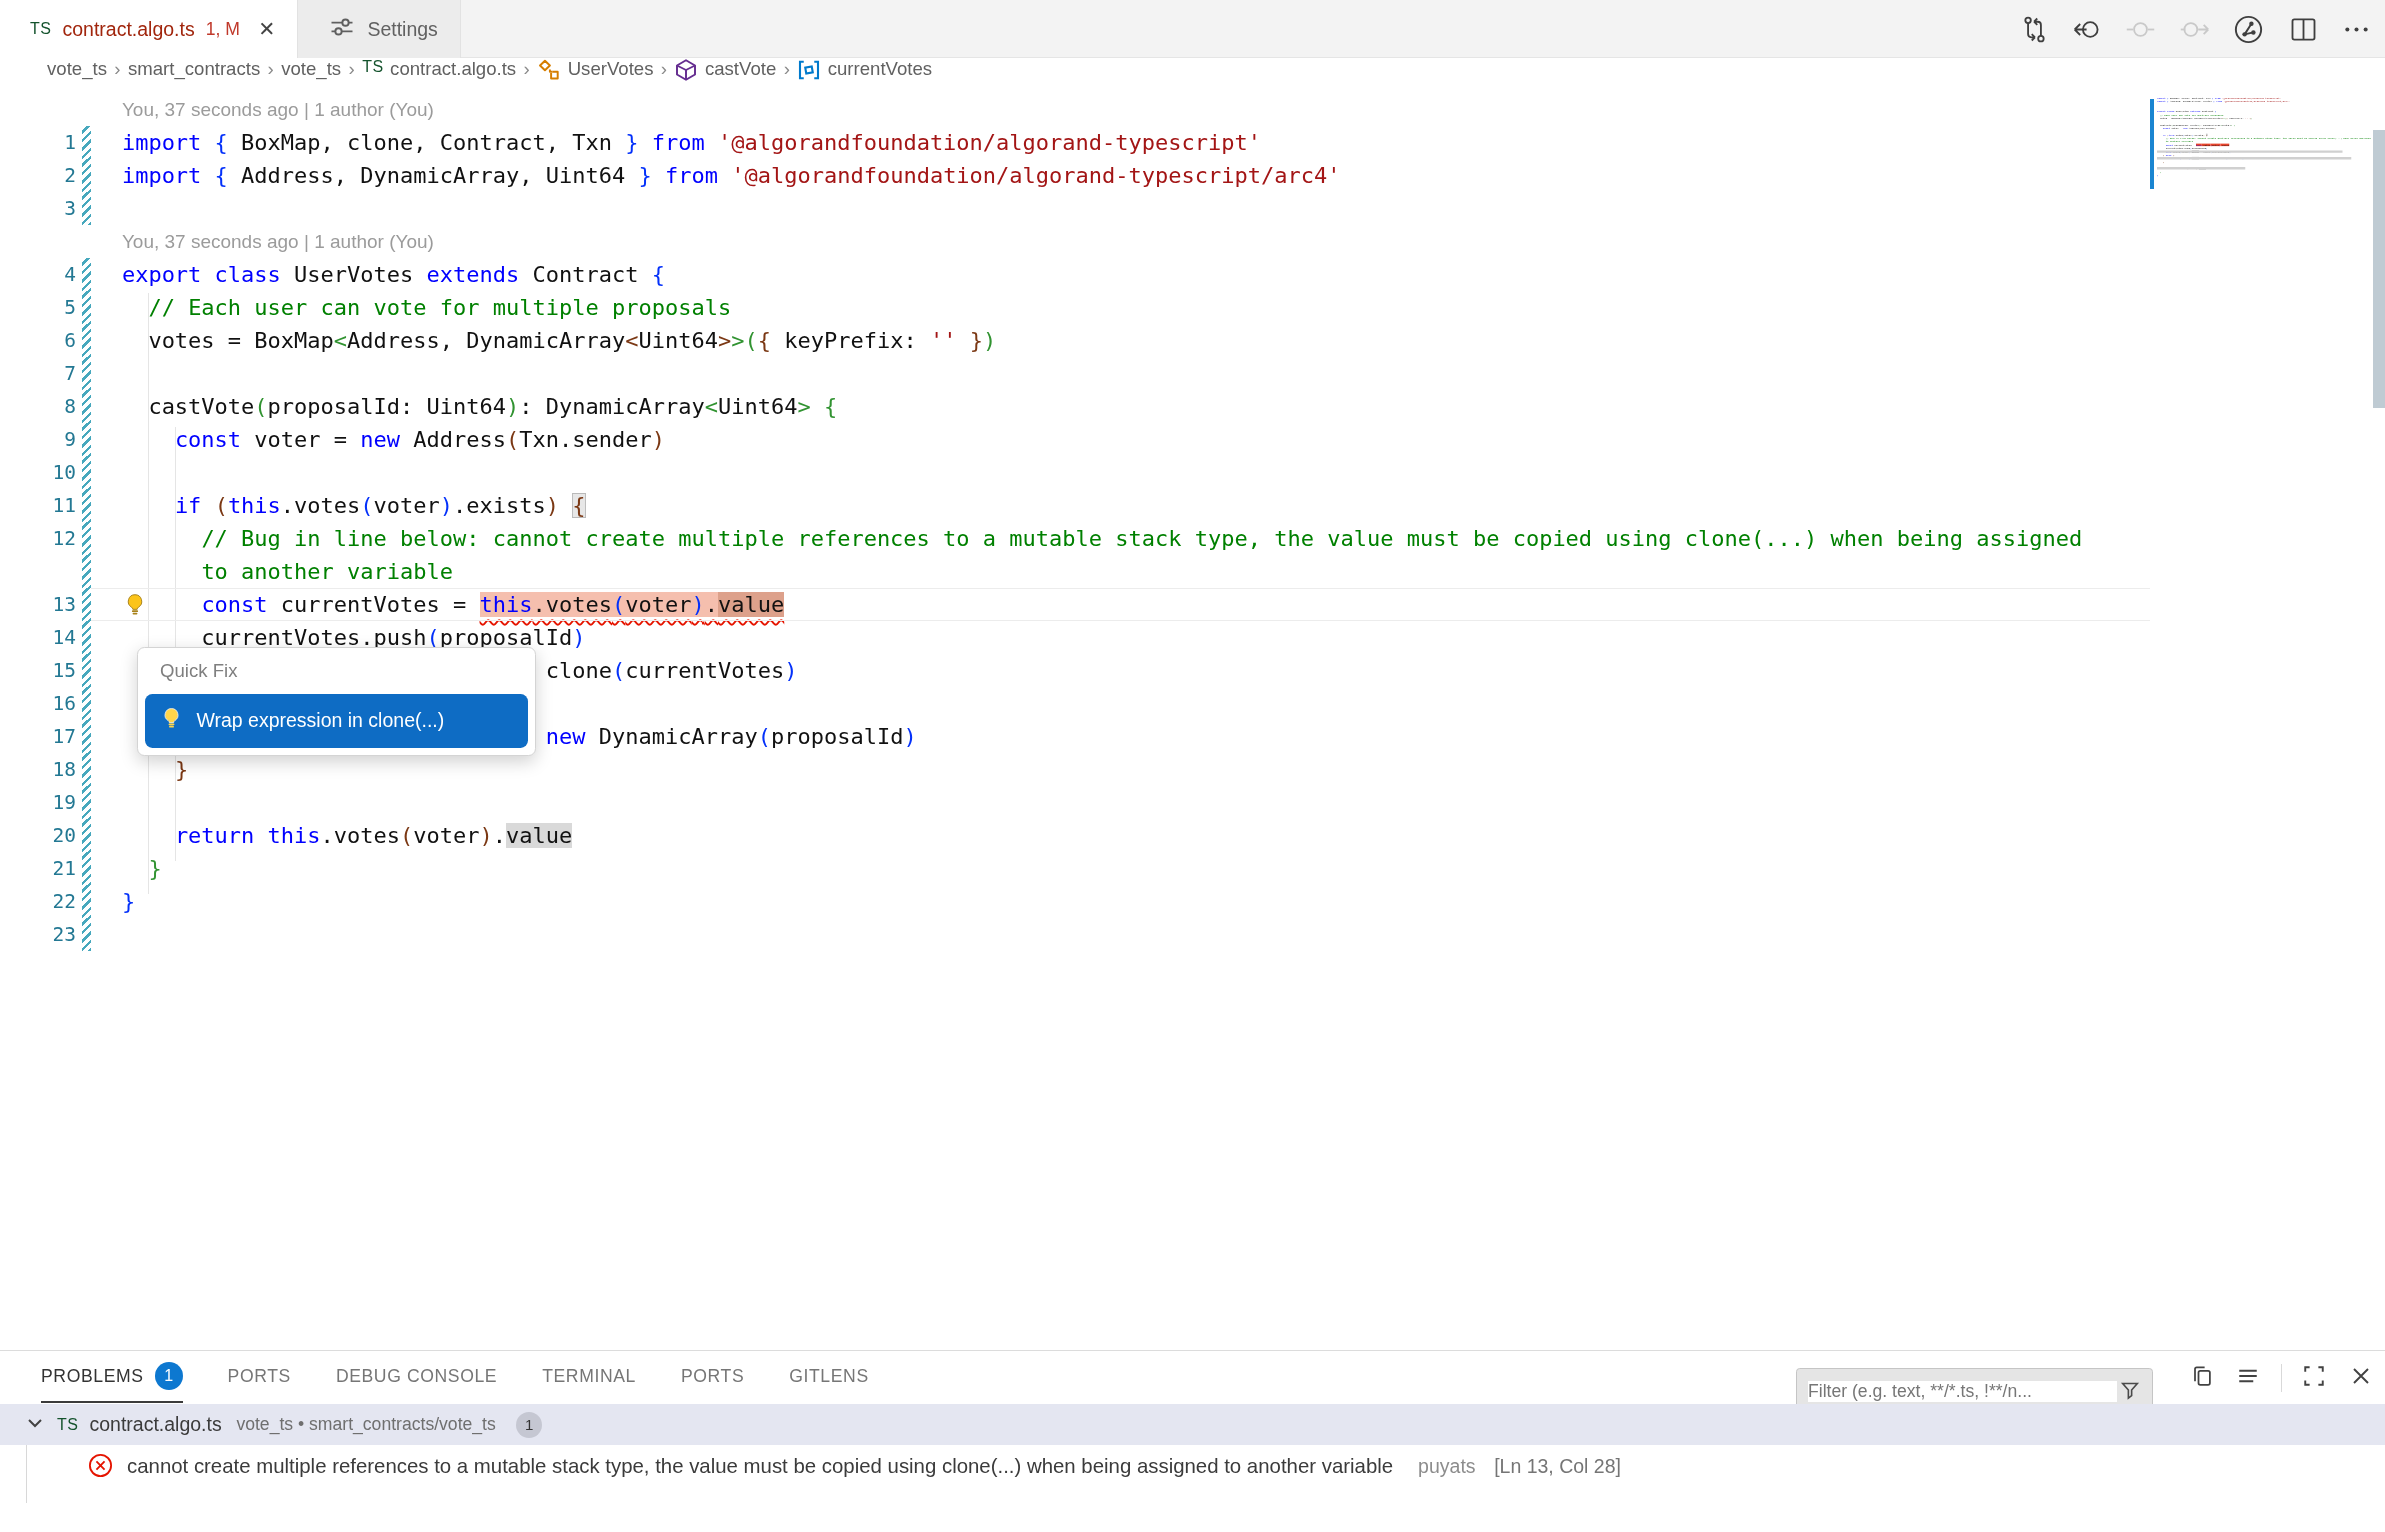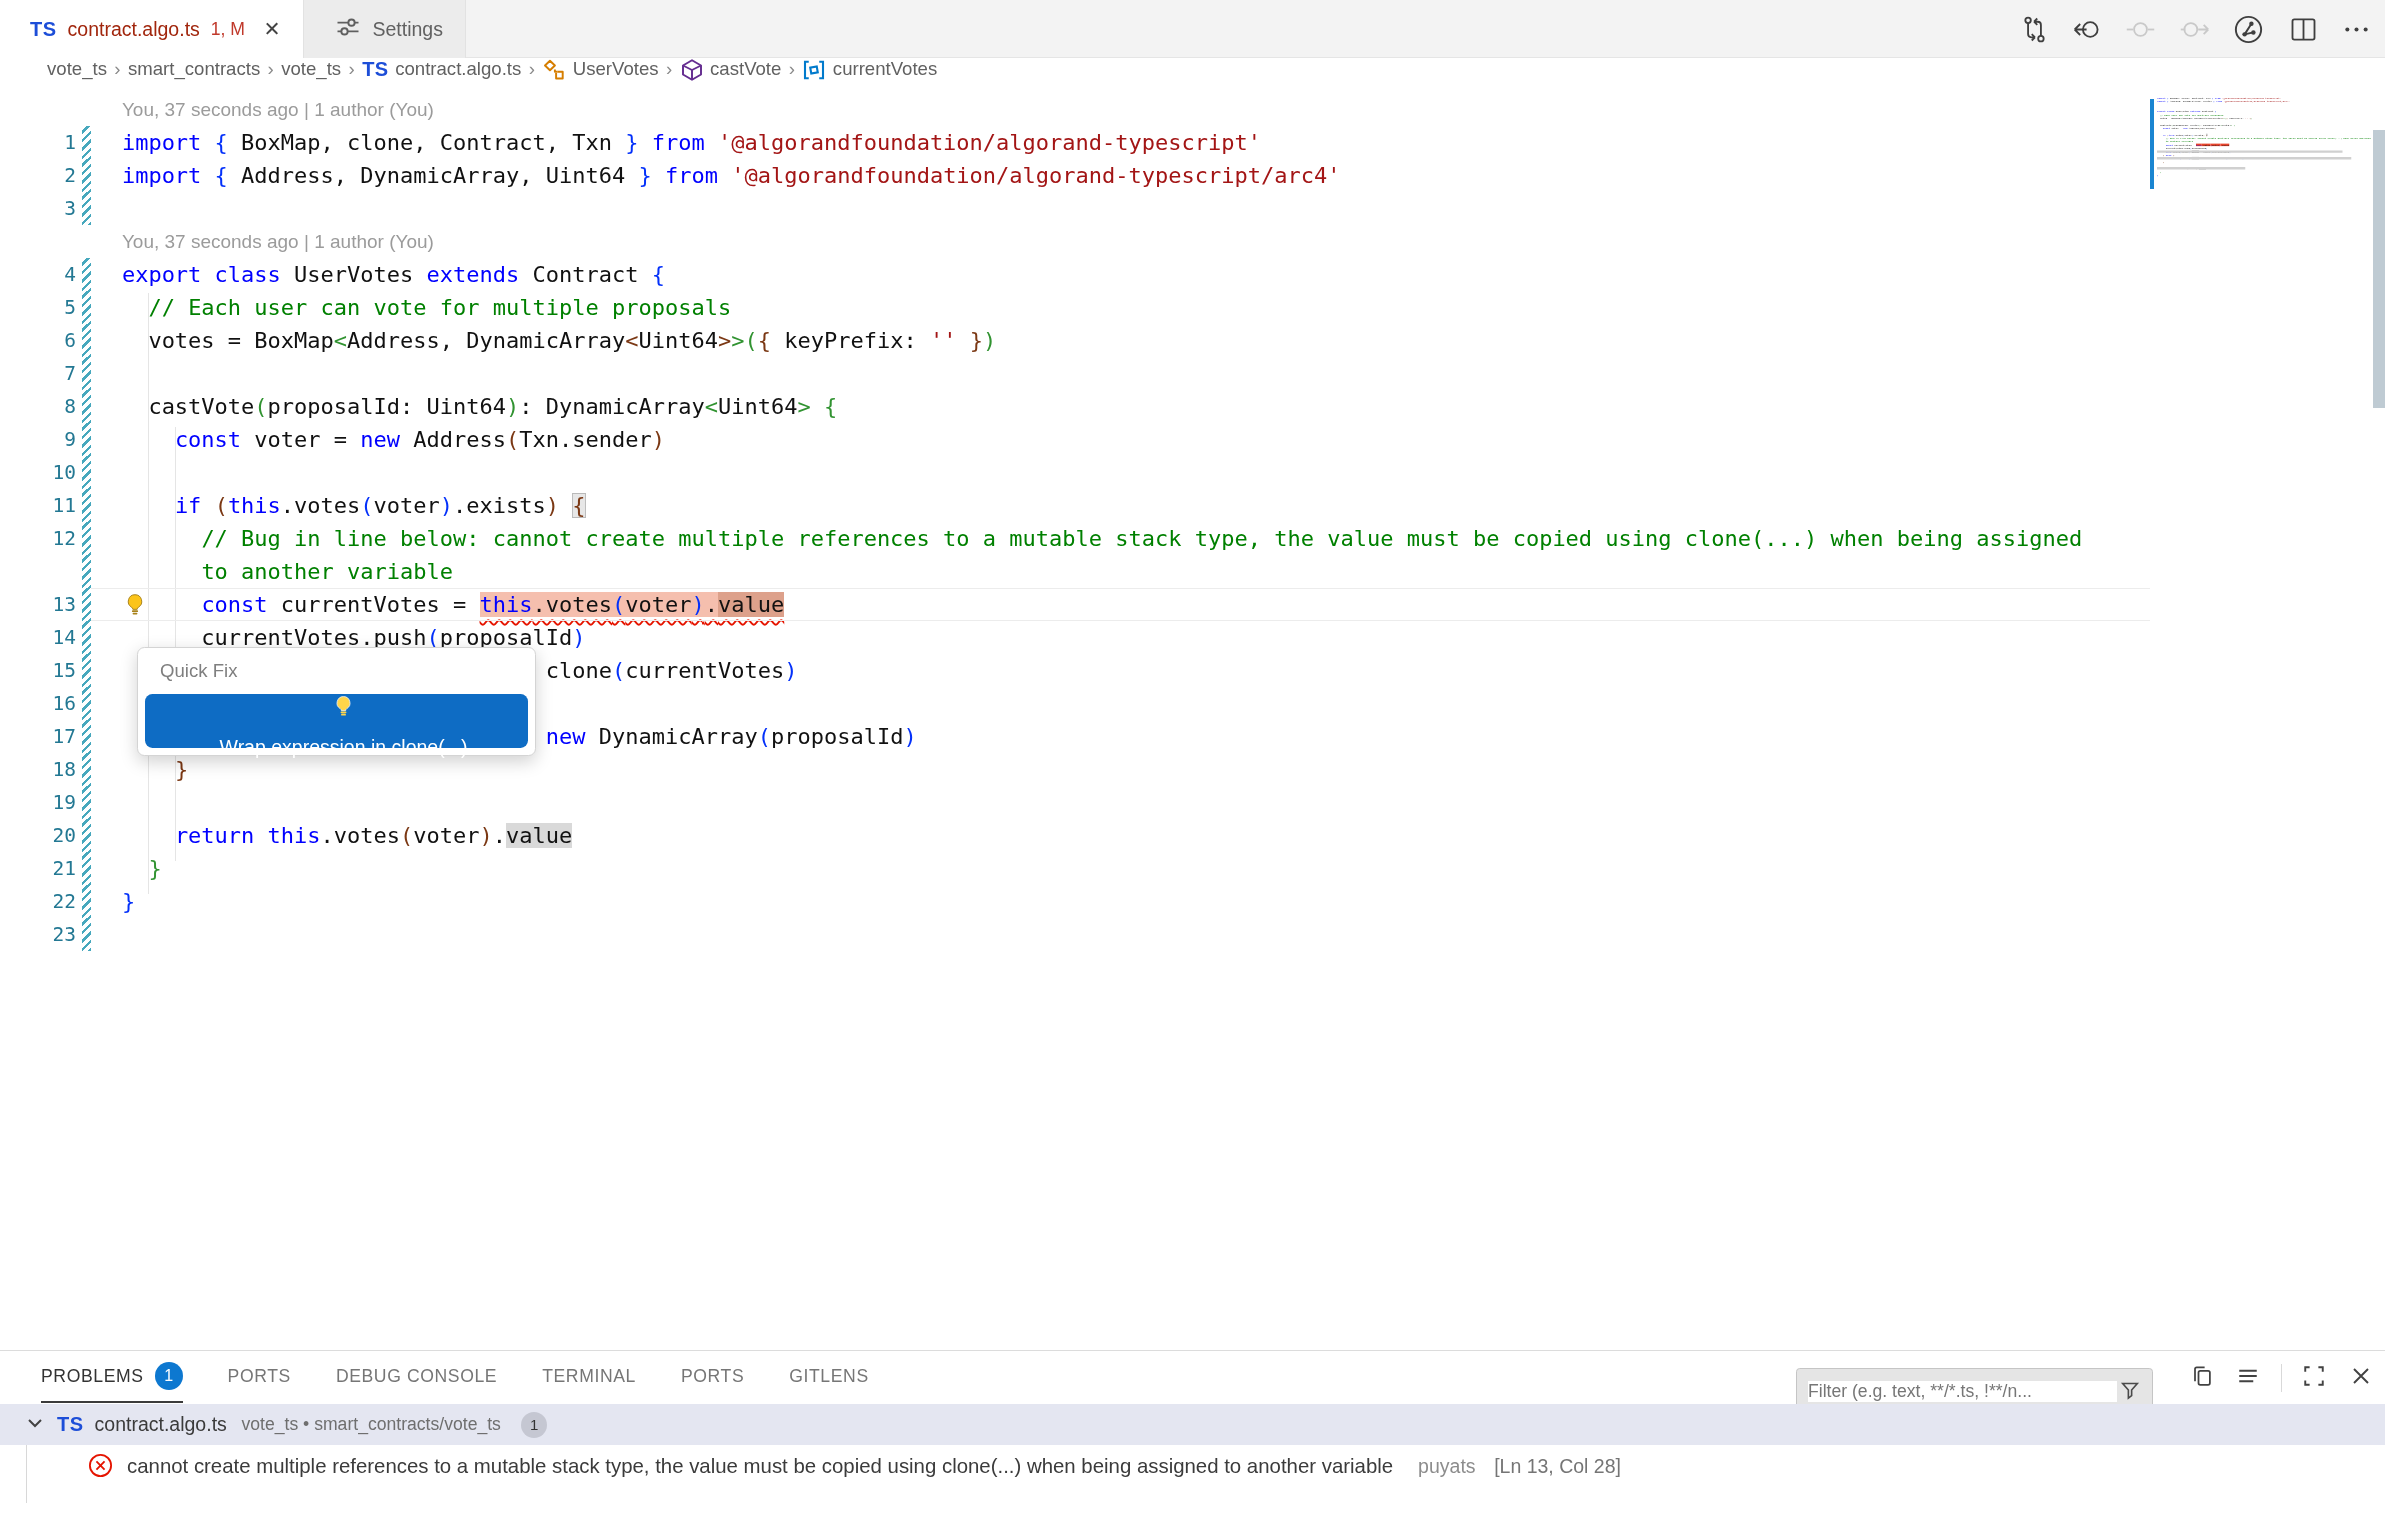--- a/index.html
+++ b/index.html
@@ -7,21 +7,21 @@
     font-family:"Liberation Sans", sans-serif; position:relative; }
 
   
   .tabbar { position:absolute; top:0; left:0; right:0; height:58px; background:#f3f3f3;
     display:flex; border-bottom:0.9px solid #e5e5e5; z-index:3; }
   .tab { display:flex; align-items:center; gap:11px; padding:0 22px 0 30px; font-size:19.5px; height:58px; }
   .tab.active { background:#fff; box-shadow:0 0.9px 0 #fff; }
   .tab.active .tab-label { color:#a1260d; }
   .tab.active .tab-decor { color:#c0392b; font-size:17.6px; }
   .tab.inactive { background:#ececec; color:#616161; border-right:0.9px solid #e2e2e2; border-left:0.9px solid #e2e2e2; }
-  .ts-badge { color:#1d4ed8; font-weight:bold; font-size:20px; letter-spacing:0.5px; }
+  .ts-badge { color:#14532d; font-weight:normal; font-size:16px; letter-spacing:0.5px; }
   .tab-close { color:#444; font-size:20.4px; margin-left:7.4px; }
   .editor-actions { position:absolute; right:13px; top:0; height:58px; display:flex; align-items:center; gap:20.4px; }
   .editor-actions svg { display:block; }
 
   
   .breadcrumb { position:absolute; top:58px; left:0; right:0; height:34px; background:#fff;
     display:flex; padding-left:47px; font-size:18.6px; color:#616161; }
   .bc-item { white-space:nowrap; }
   .bc-sep { margin:0 7.4px; color:#8a8a8a; }
   .bc-ico { margin-right:6.5px; display:inline-block; vertical-align:-3.7px; }
@@ -49,21 +49,21 @@
   .hl    { background:#d9d9d9; }
   .match { background:#e7e7e7; box-shadow:0 0 0 0.9px #b9b9b9 inset; }
   .bulb-gutter { position:absolute; left:122px; top:3.7px; width:26px; height:26px; }
   .iguide { position:absolute; width:0.9px; background:#e5e5e5; z-index:0; }
 
   
   .quickfix { position:absolute; left:137px; top:647px; width:399px; height:109px; background:#fff;
     border:0.9px solid #d4d4d4; border-radius:7.4px; box-shadow:0 5.6px 16.7px rgba(0,0,0,0.18); z-index:6; }
   .qf-title { margin:12px 0 0 22px; font-size:18.6px; color:#7f7f7f; }
   .qf-item { position:absolute; left:7.4px; right:7.4px; bottom:7.4px; height:54px; background:#0e6cc4;
-    border-radius:7.4px; color:#fff; font-size:19.5px; display:flex; align-items:center; gap:12px; padding-left:14px;flex-direction:column; }
+    border-radius:7.4px; color:#fff; font-size:19.5px; display:flex; align-items:center; gap:12px; padding-left:14px; }
 
   
   #minimap { position:absolute; left:2150px; top:93px; width:221px; height:232px; overflow:hidden; z-index:2; }
   #mm-inner { width:883px; transform:scale(0.25); transform-origin:top left;
     font-family:"DejaVu Sans Mono", monospace; }
   .mmrow { height:13.4px; line-height:13.4px; font-size:9.6px; white-space:pre; position:relative; overflow:hidden; }
   .mmbar { position:absolute; top:1.9px; bottom:1.9px; background:#d0d0d0; }
   #mm-inner .errbg, #mm-inner .errv { background:#e8442c; text-decoration:none; }
   #mm-inner .match, #mm-inner .hl { background:#c9c9c9; }
   .mm-modified { position:absolute; left:-4.6px; top:5.6px; width:3.7px; height:90px; background:#1a85d1; }

